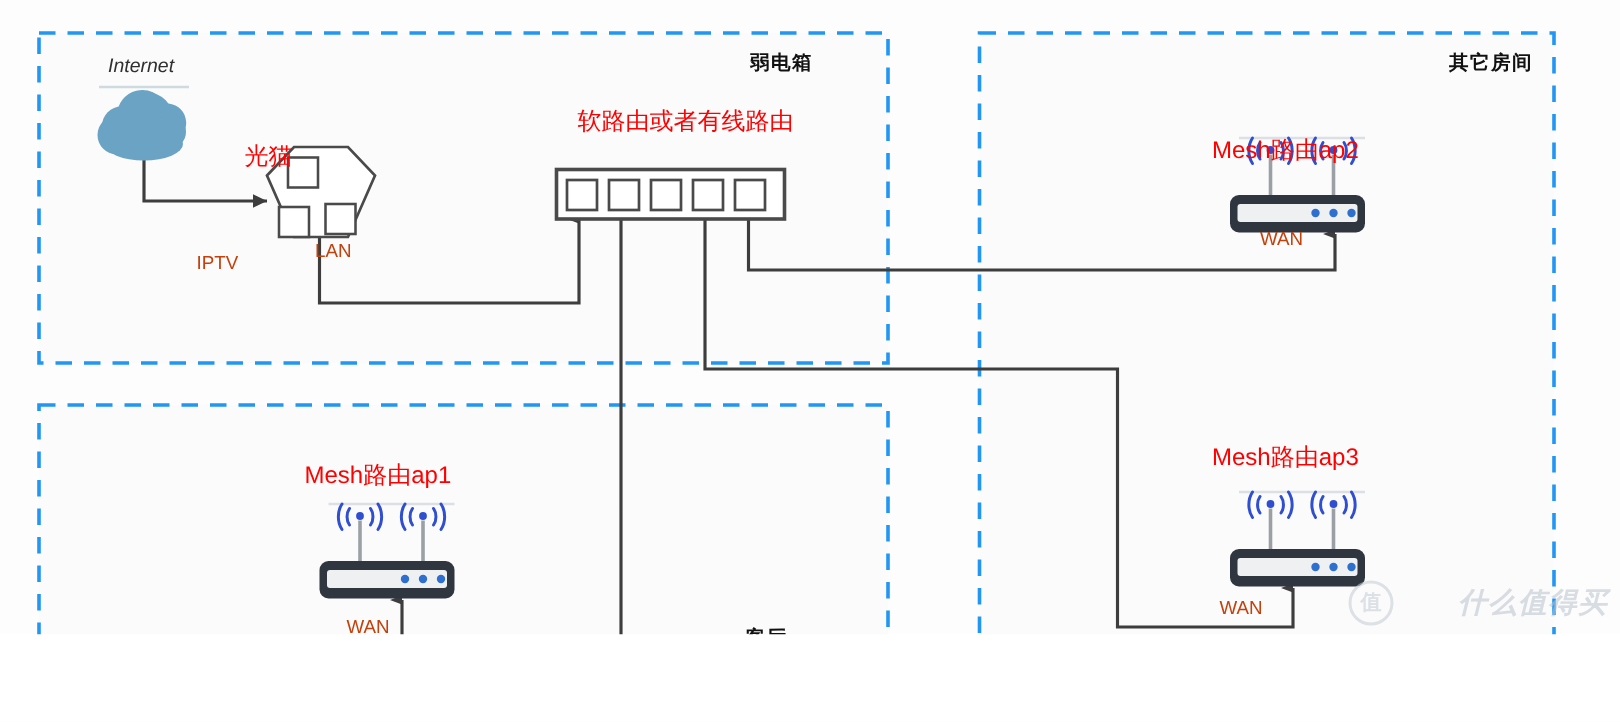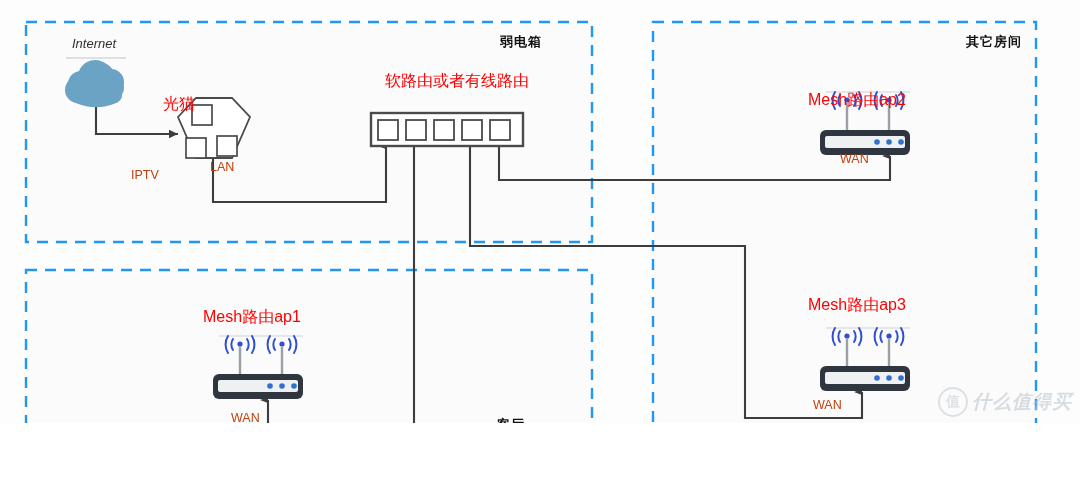--- a/index.html
+++ b/index.html
@@ -56,20 +56,21 @@
     gap:4px;
     opacity:.55;
     pointer-events:none;
   }
   .wm-text{
     font-size:19px;
     font-style:italic;
     font-weight:bold;
     color:#b9c3cc;
     letter-spacing:1px;
+    margin-left:39px;
   }
   .wm-badge{
     width:26px;height:26px;border-radius:50%;
     border:2px solid #c3ccd4;
     color:#c3ccd4;
     font-size:14px;
     display:flex;align-items:center;justify-content:center;
     font-weight:bold;
   }
 </style>

